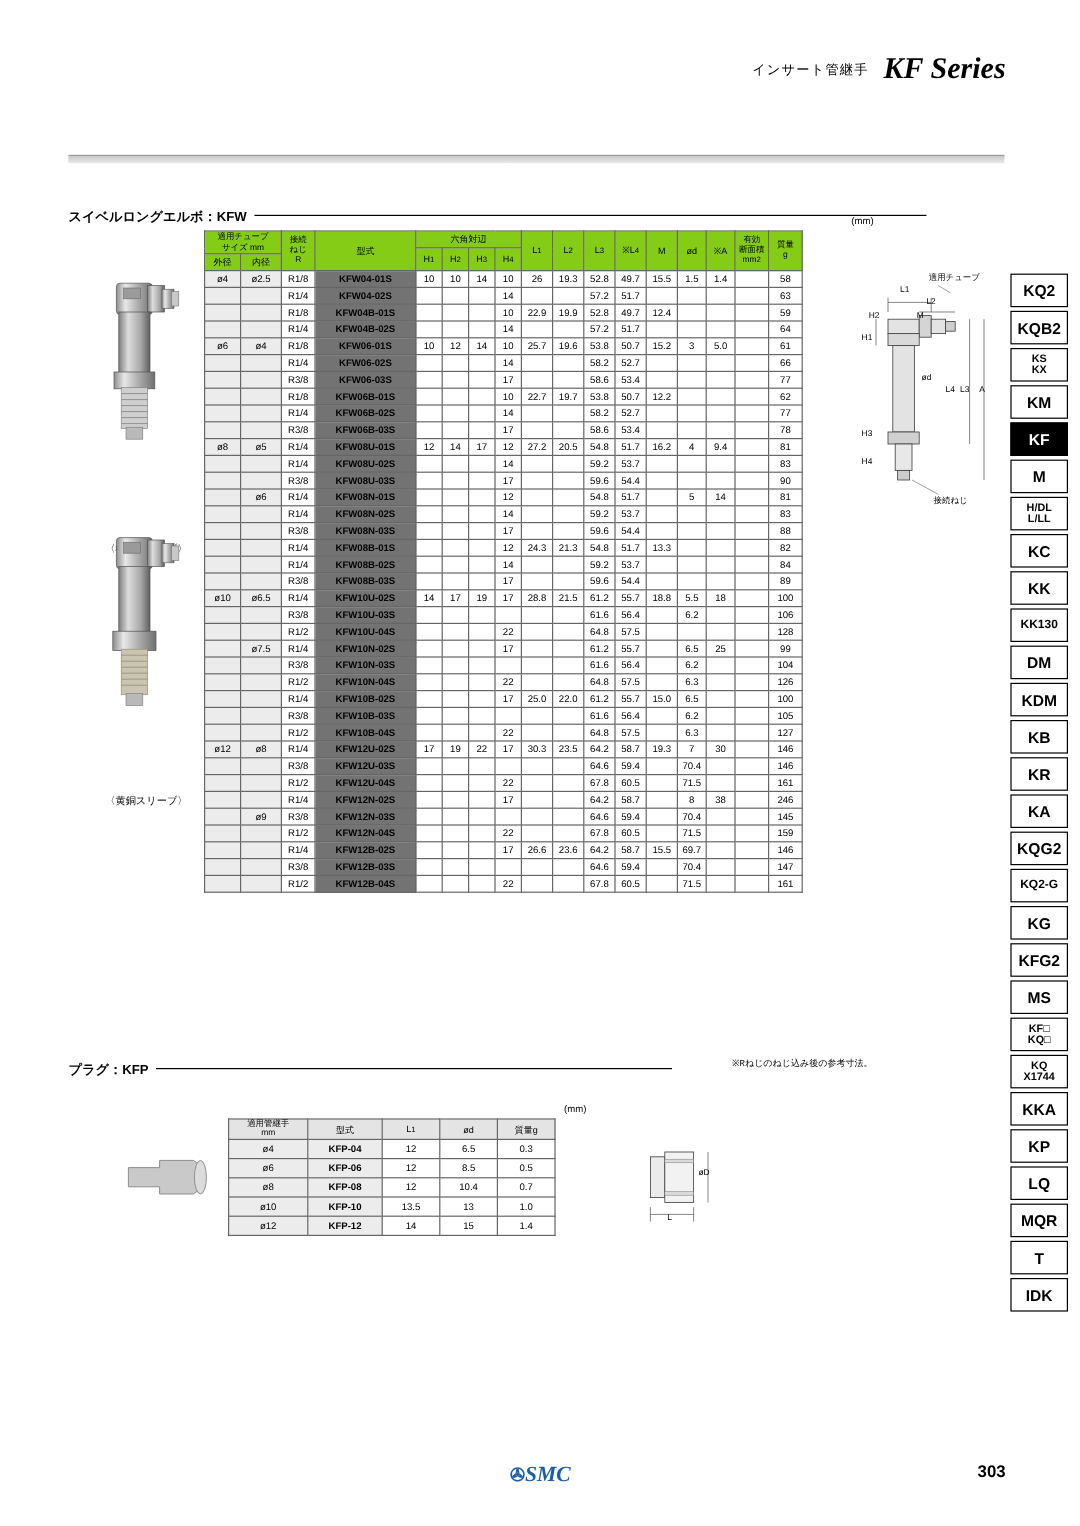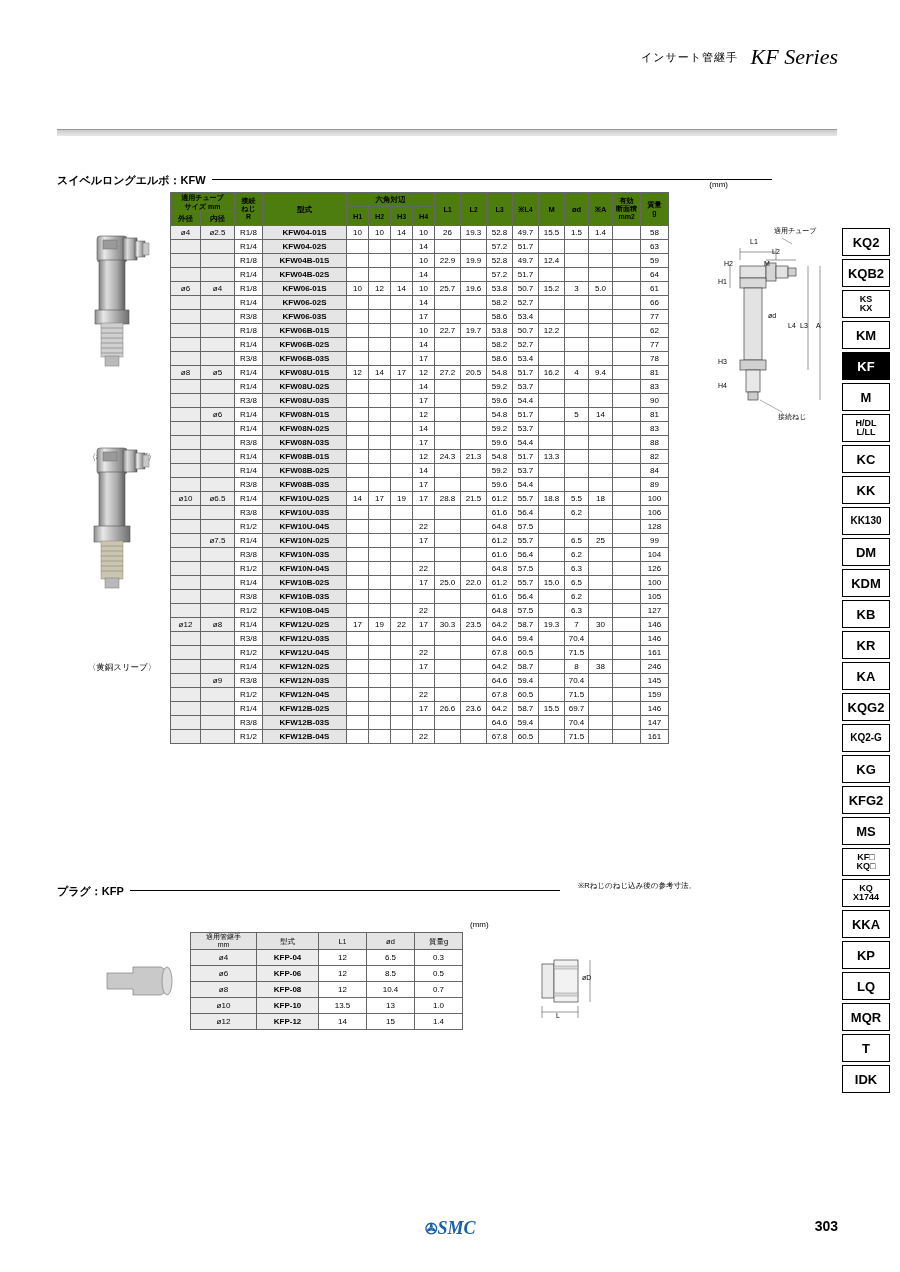--- a/index.html
+++ b/index.html
@@ -5,41 +5,41 @@
   * { box-sizing: border-box; }
   html, body { margin:0; padding:0; }
   body {
     width:900px; height:1272px; position:relative;
     background:#fff; font-family:"Liberation Sans", sans-serif;
     color:#000; font-size:9px;
   }
   
   .hdr { position:absolute; right:62px; top:44px; text-align:right; }
   .hdr .jp { font-size:11px; letter-spacing:1px; vertical-align:middle; }
-  .hdr .series { font-size:22px; font-weight:normal; font-style:italic; font-family:"Liberation Serif", serif; vertical-align:middle; margin-left:10px;}
+  .hdr .series { font-size:25px; font-weight:bold; font-style:italic; font-family:"Liberation Serif", serif; vertical-align:middle; margin-left:10px;}
   .secTitle { position:absolute; left:57px; top:126px; width:780px; }
   .secTitle .t { font-size:12px; font-weight:bold; }
   .secTitle .bar { margin-top:3px; height:7px; background:linear-gradient(to bottom,#c9c9c9,#e9e9e9); border-top:1px solid #9a9a9a;}
   .subTitle { position:absolute; left:57px; top:173px; font-size:11px; font-weight:bold; }
   .subTitle .rule { display:inline-block; width:560px; height:1px; background:#000; vertical-align:middle; margin-left:6px; position:relative; top:-2px;}
   .unitA { position:absolute; right:172px; top:180px; font-size:8px; }
 
   
   table.main { position:absolute; left:170px; top:192px; border-collapse:collapse; font-size:8px; }
   table.main th, table.main td {
     border:0.6px solid #666; padding:0 2px; text-align:center; height:13px; line-height:13px;
     white-space:nowrap;
   }
-  table.main th { background:#4d7c0f; font-weight:bold; font-size:7.5px; }
-  td.model { text-align:left; font-weight:bold; background:#e5e5e5; padding-left:4px; font-size:8px;}
+  table.main th { background:#84cc16; font-weight:normal; font-size:7.5px; }
+  td.model { text-align:left; font-weight:bold; background:#737373; padding-left:4px; font-size:8px;}
   td.shade { background:#ececec; }
   .tiny { font-size:6.5px; }
 
   
-  .note { position:absolute; left:578px; top:880px; font-size:7.5px; }
+  .note { position:absolute; left:610px; top:880px; font-size:7.5px;font-family:Liberation Mono, monospace; }
 
   
   .plugTitle { position:absolute; left:57px; top:884px; font-size:11px; font-weight:bold; }
   .plugTitle .rule { display:inline-block; width:430px; height:1px; background:#000; vertical-align:middle; margin-left:6px; position:relative; top:-2px;}
   .unitB { position:absolute; left:470px; top:920px; font-size:8px; }
   table.plug { position:absolute; left:190px; top:932px; border-collapse:collapse; font-size:8px; }
   table.plug th, table.plug td { border:0.6px solid #666; height:15px; line-height:15px; text-align:center; padding:0 6px; }
   table.plug th { background:#e4e4e4; font-weight:normal; font-size:7.5px;}
   table.plug td.m { font-weight:bold; background:#ececec; }
   table.plug td.s { background:#ececec; }

